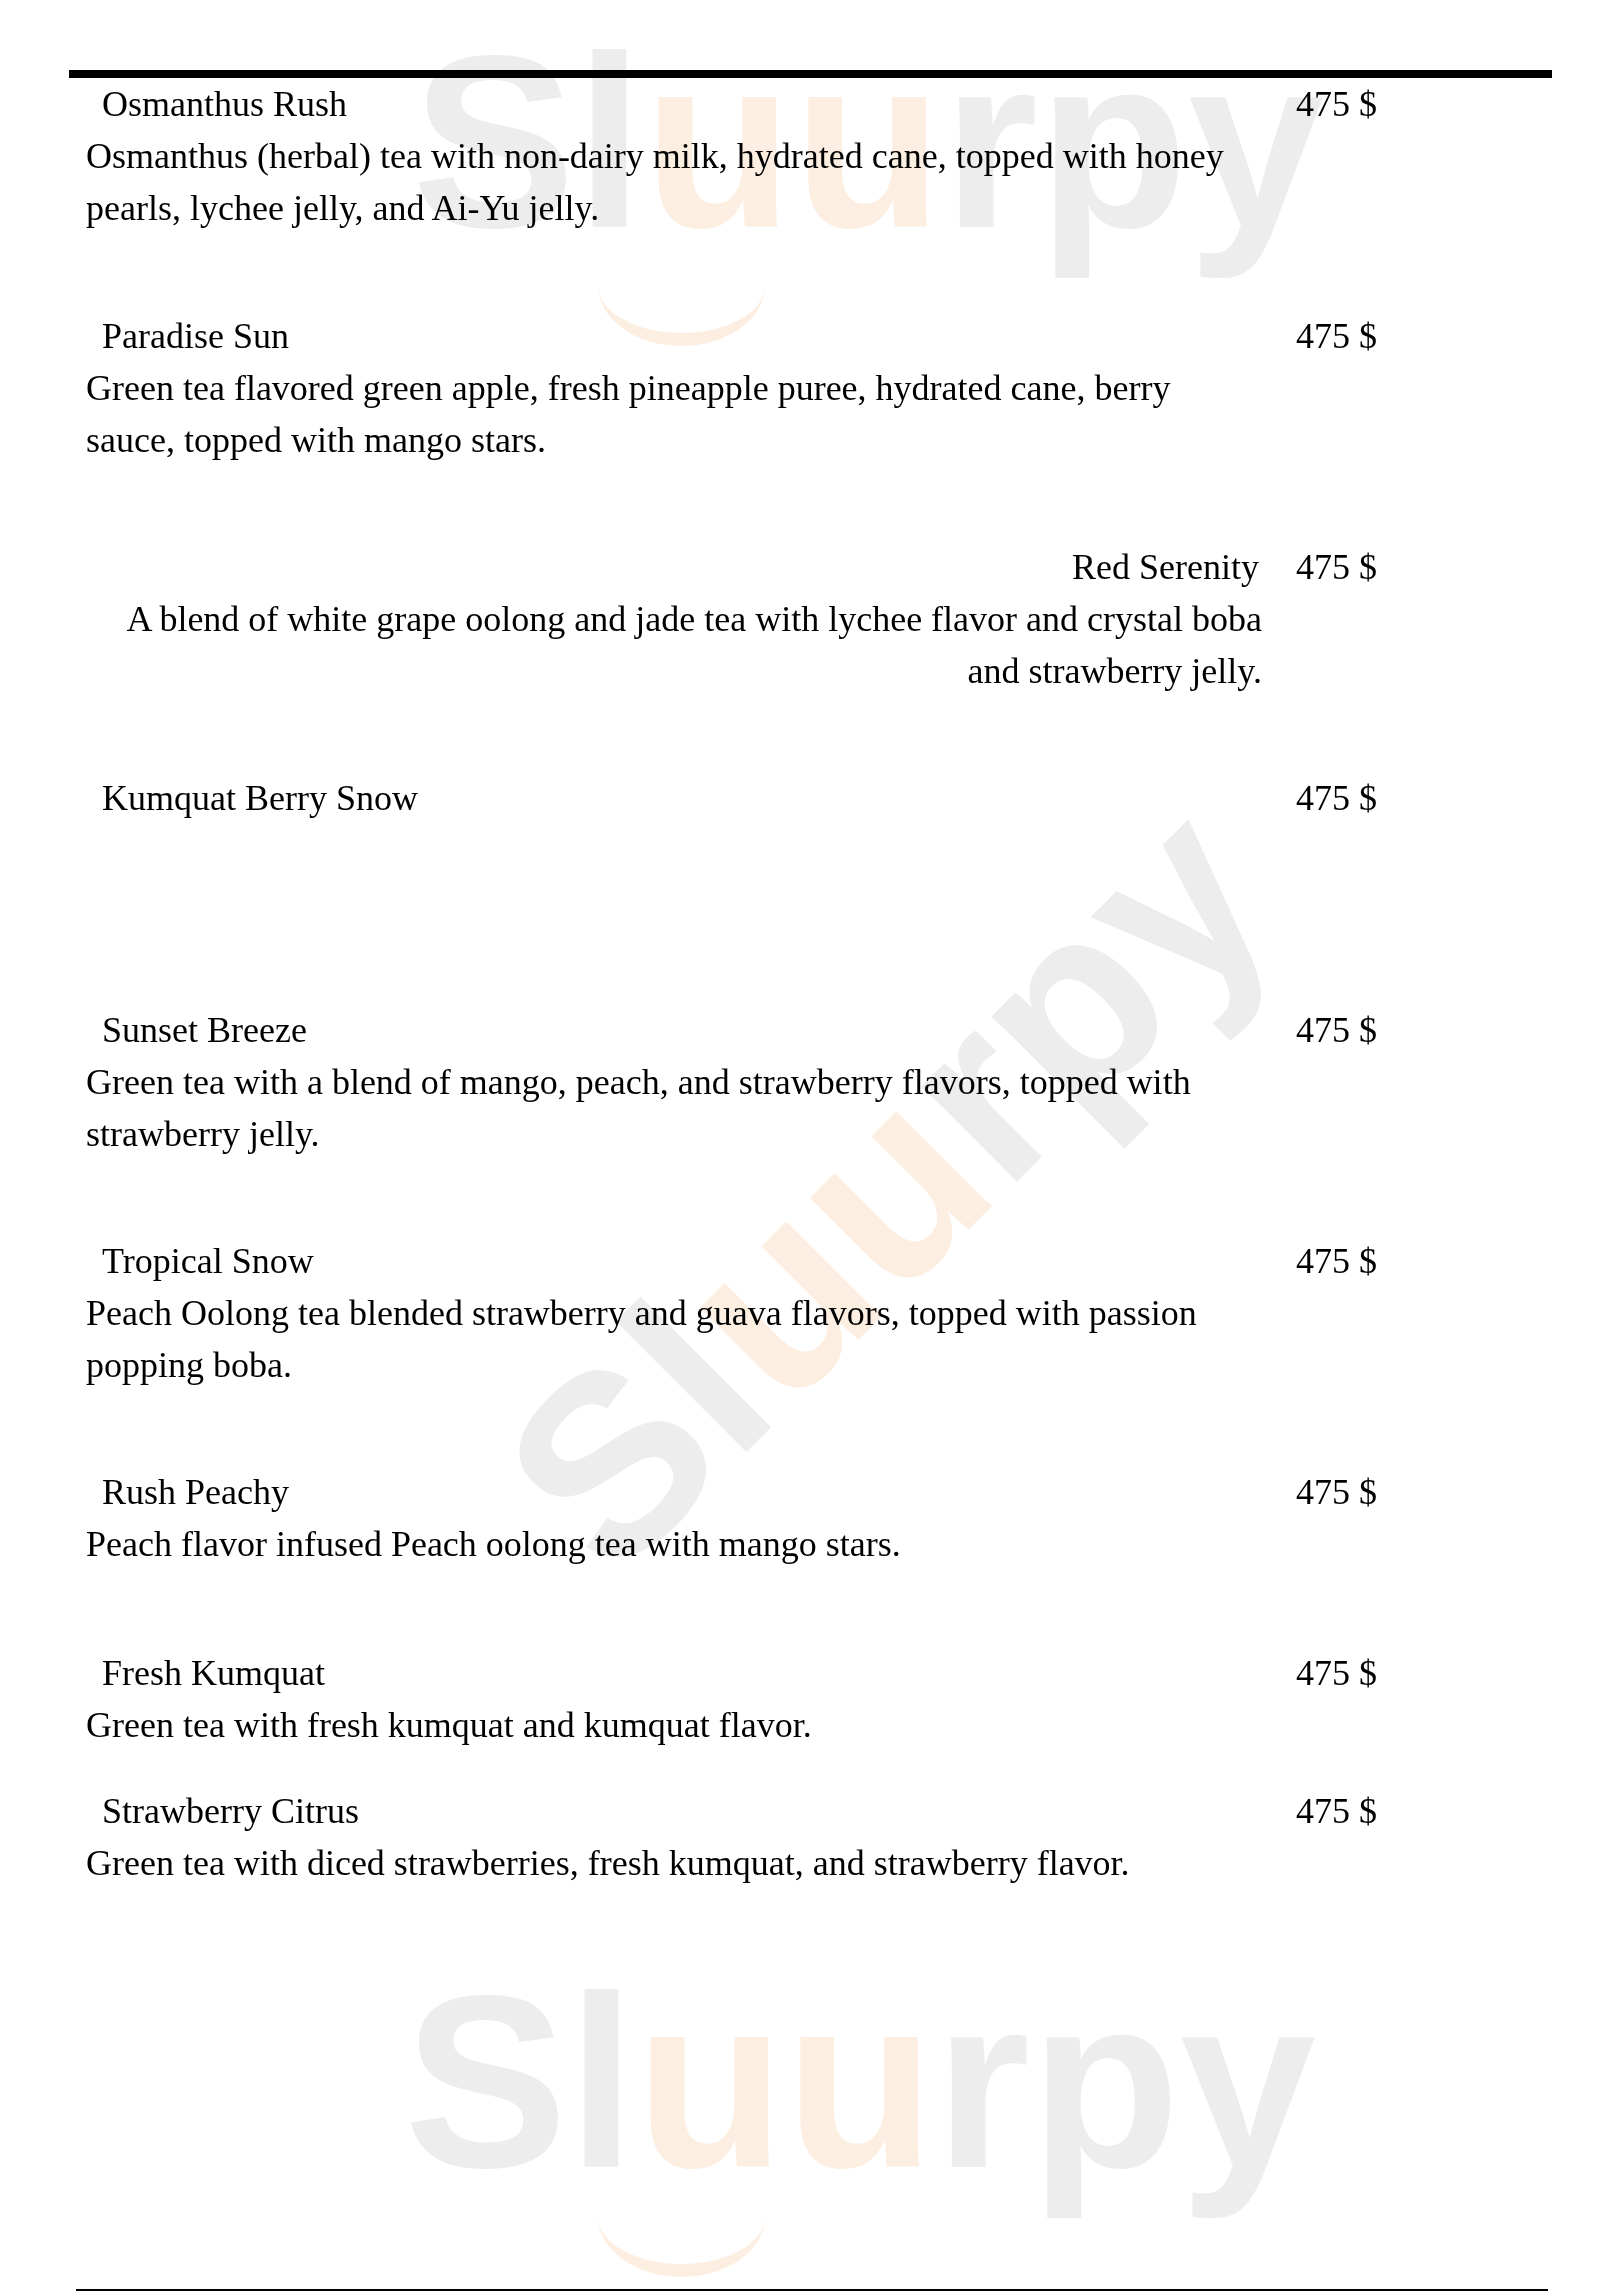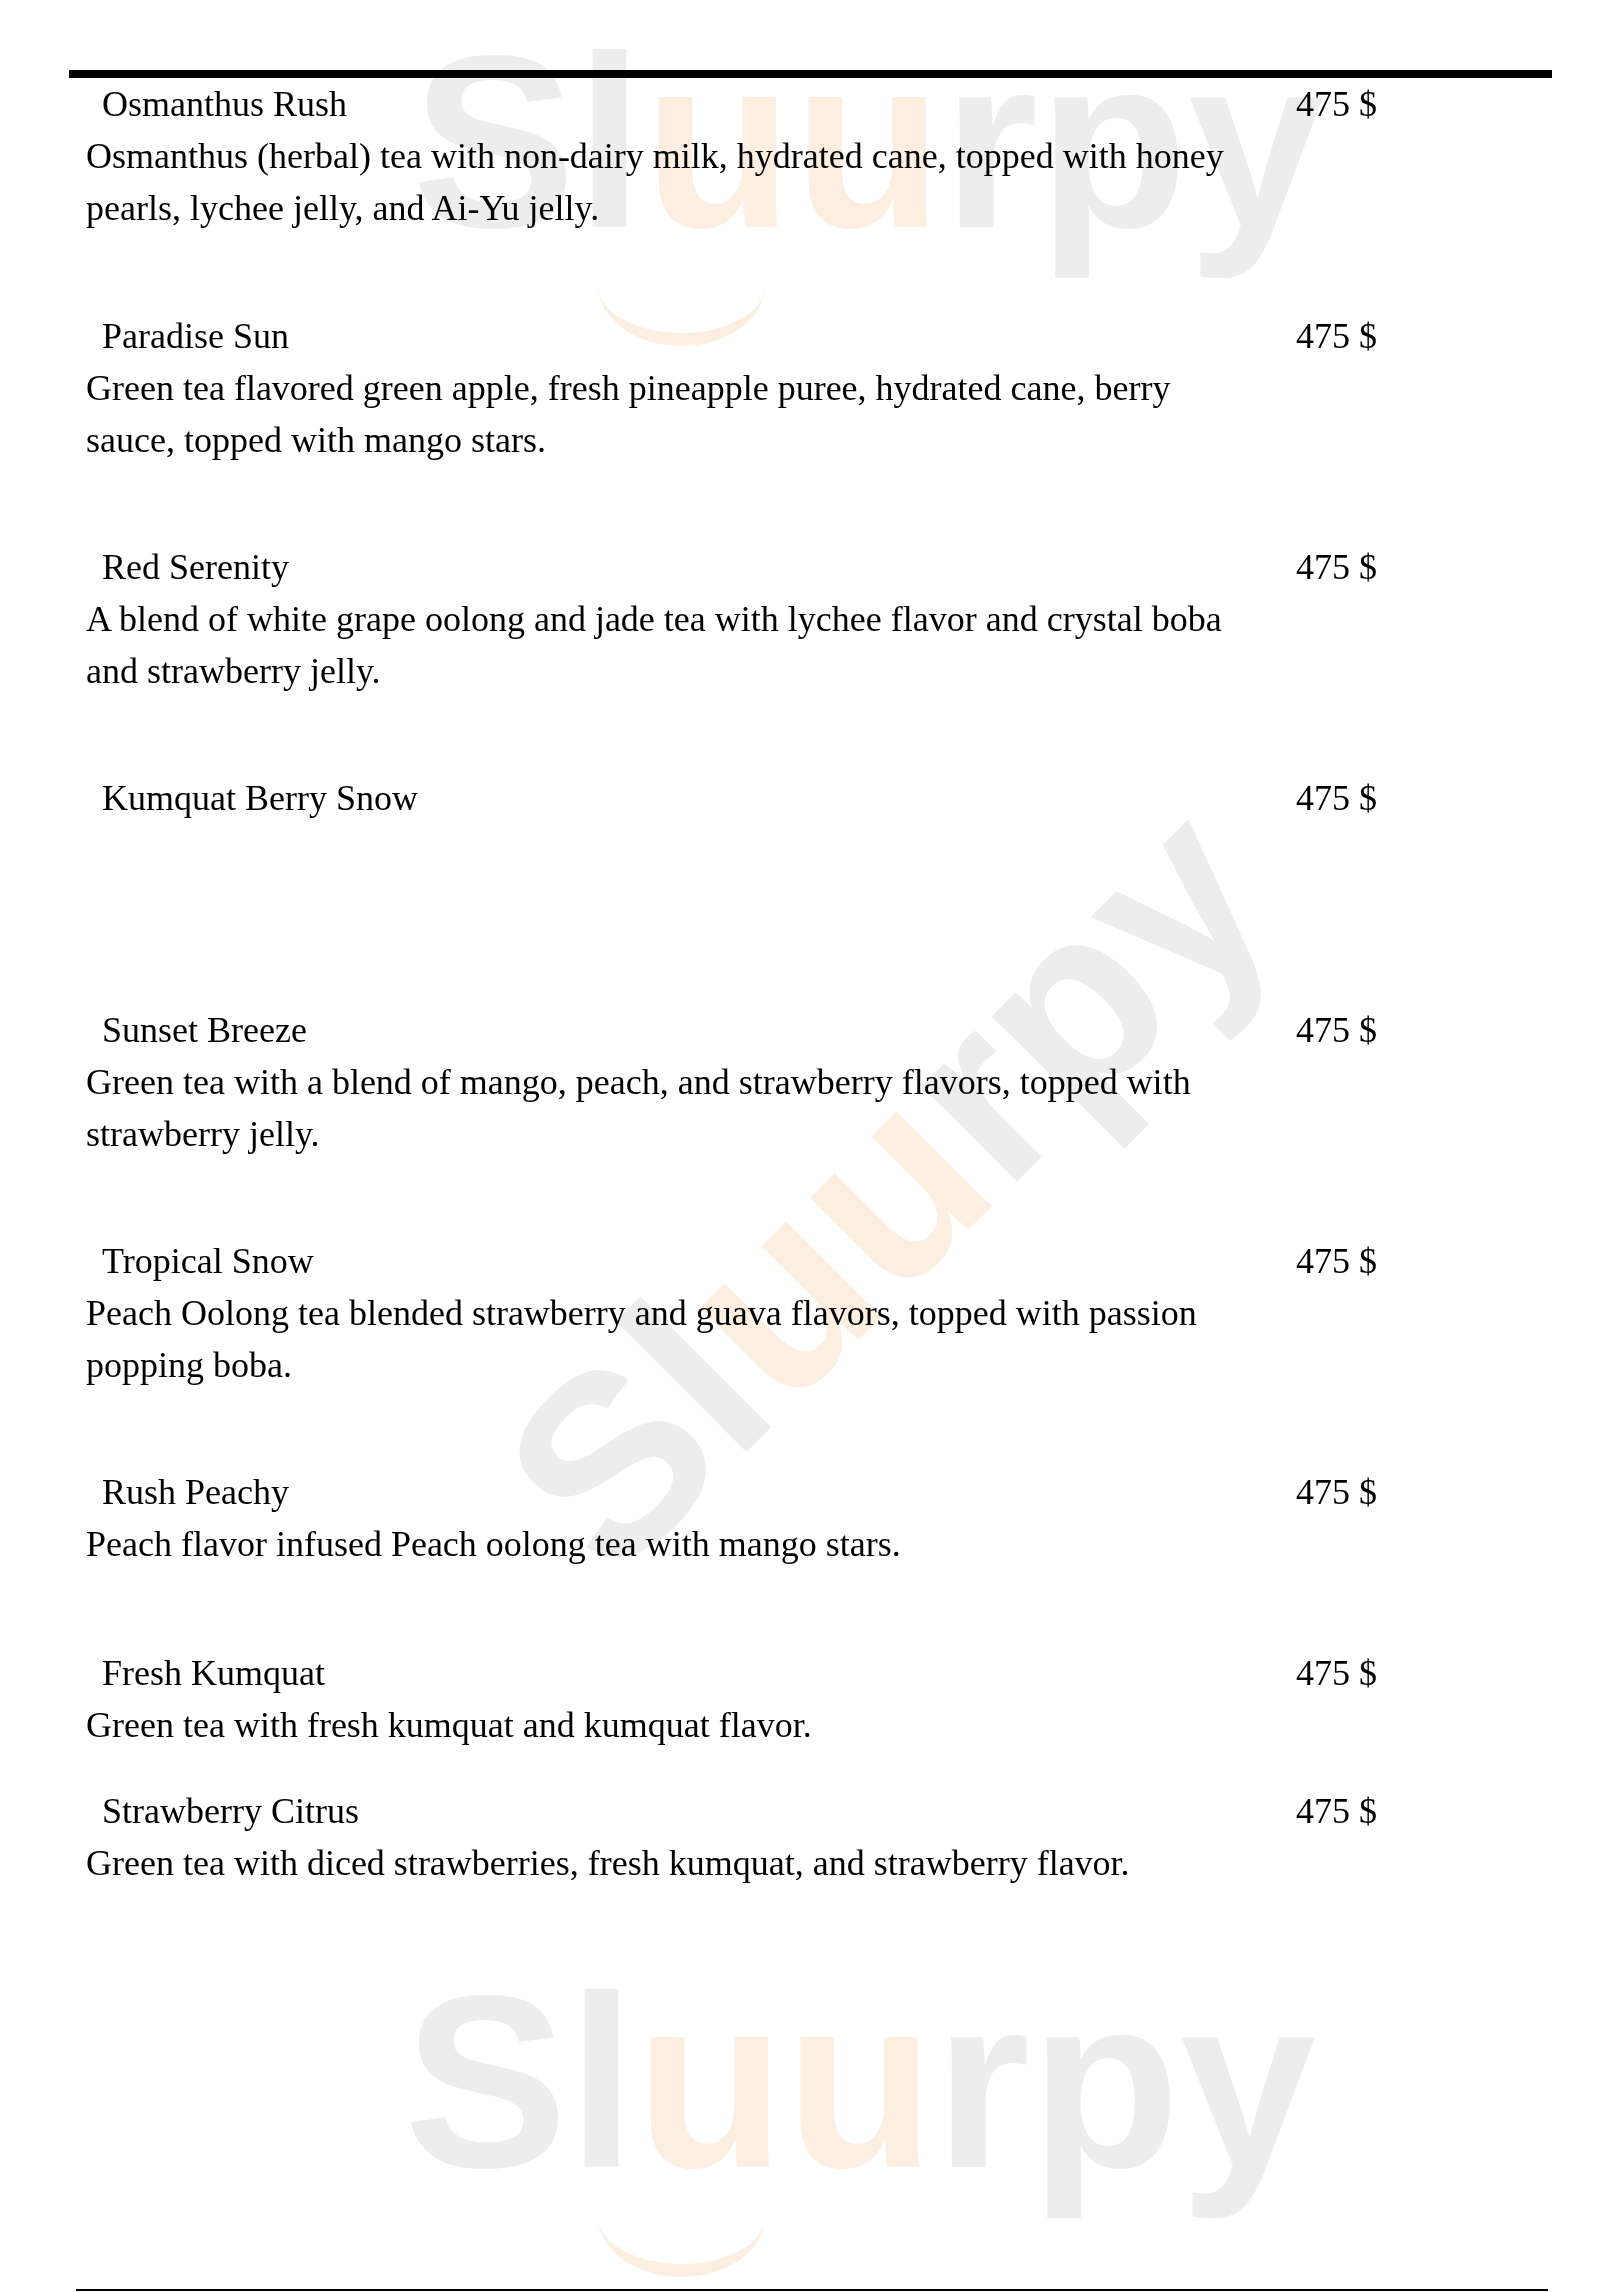--- a/index.html
+++ b/index.html
@@ -44,21 +44,21 @@
   <span class="item-desc">Osmanthus (herbal) tea with non-dairy milk, hydrated cane, topped with honey pearls, lychee jelly, and Ai-Yu jelly.</span>
   <span class="item-price">475 $</span>
 </div>
 
 <div class="item" style="top:310px;">
   <span class="item-name">Paradise Sun</span>
   <span class="item-desc">Green tea flavored green apple, fresh pineapple puree, hydrated cane, berry sauce, topped with mango stars.</span>
   <span class="item-price">475 $</span>
 </div>
 
-<div class="item" style="top:541px;">
+<div class="item" style="top:541px;text-align:right;">
   <span class="item-name">Red Serenity</span>
   <span class="item-desc">A blend of white grape oolong and jade tea with lychee flavor and crystal boba and strawberry jelly.</span>
   <span class="item-price">475 $</span>
 </div>
 
 <div class="item" style="top:772px;">
   <span class="item-name">Kumquat Berry Snow</span>
   <span class="item-price">475 $</span>
 </div>
 

